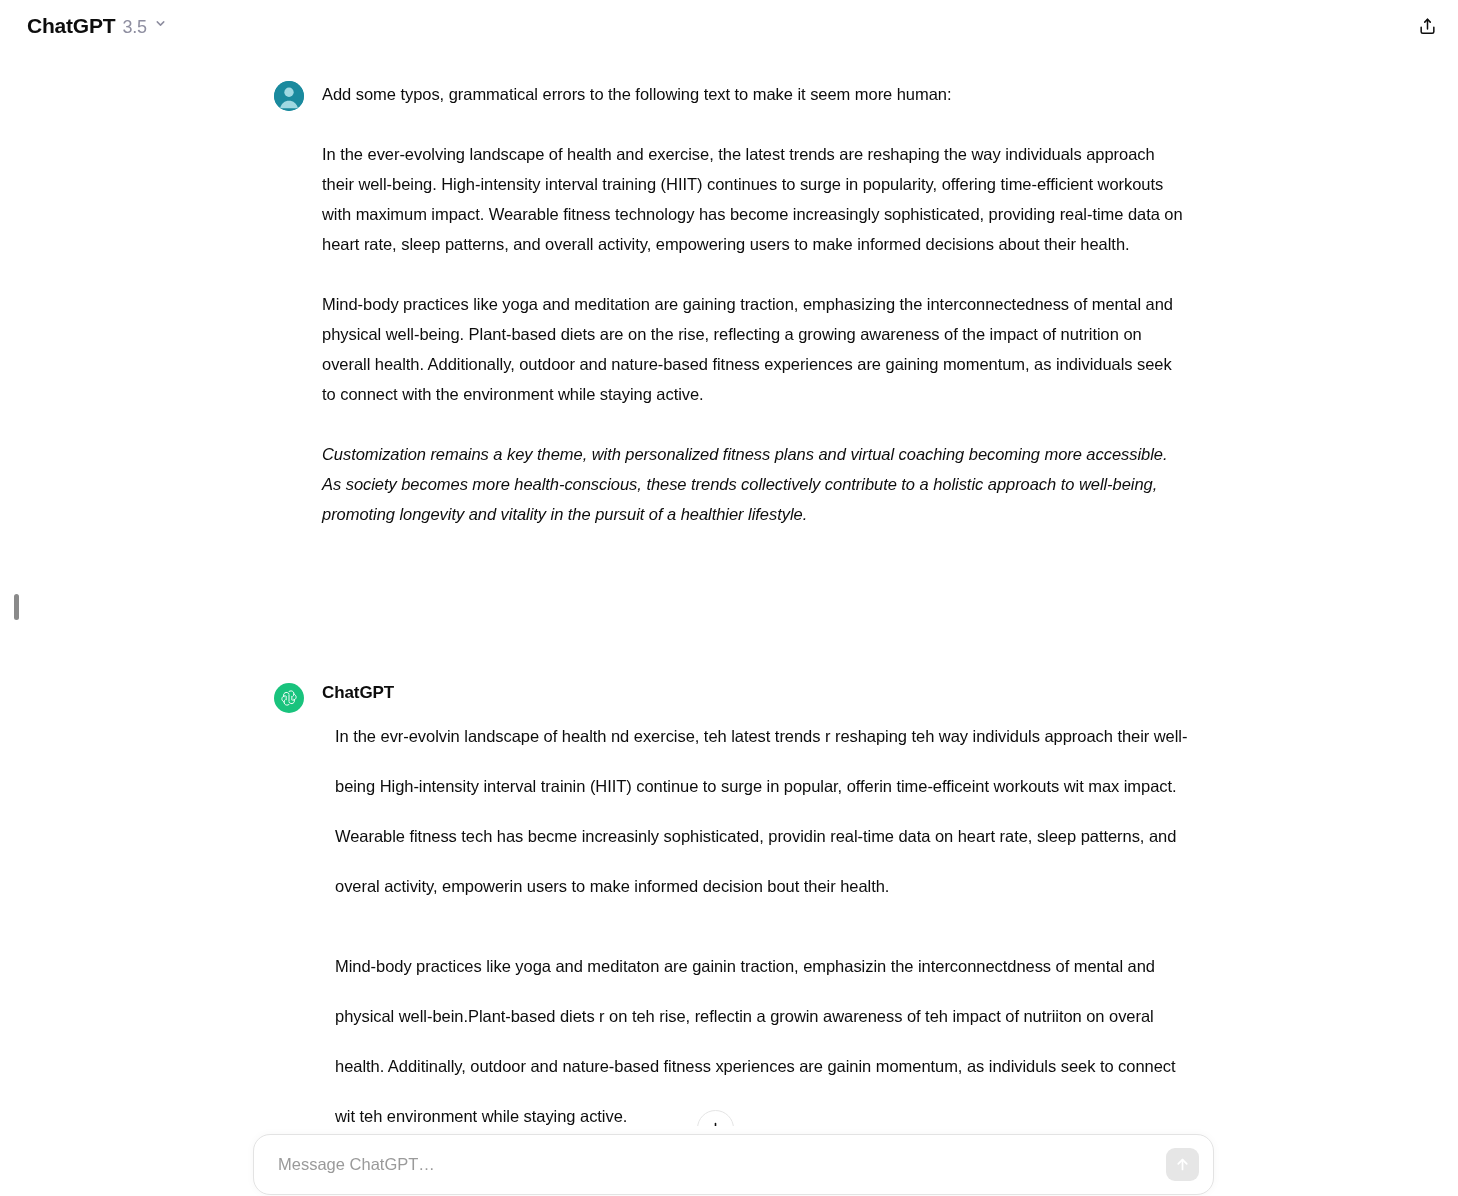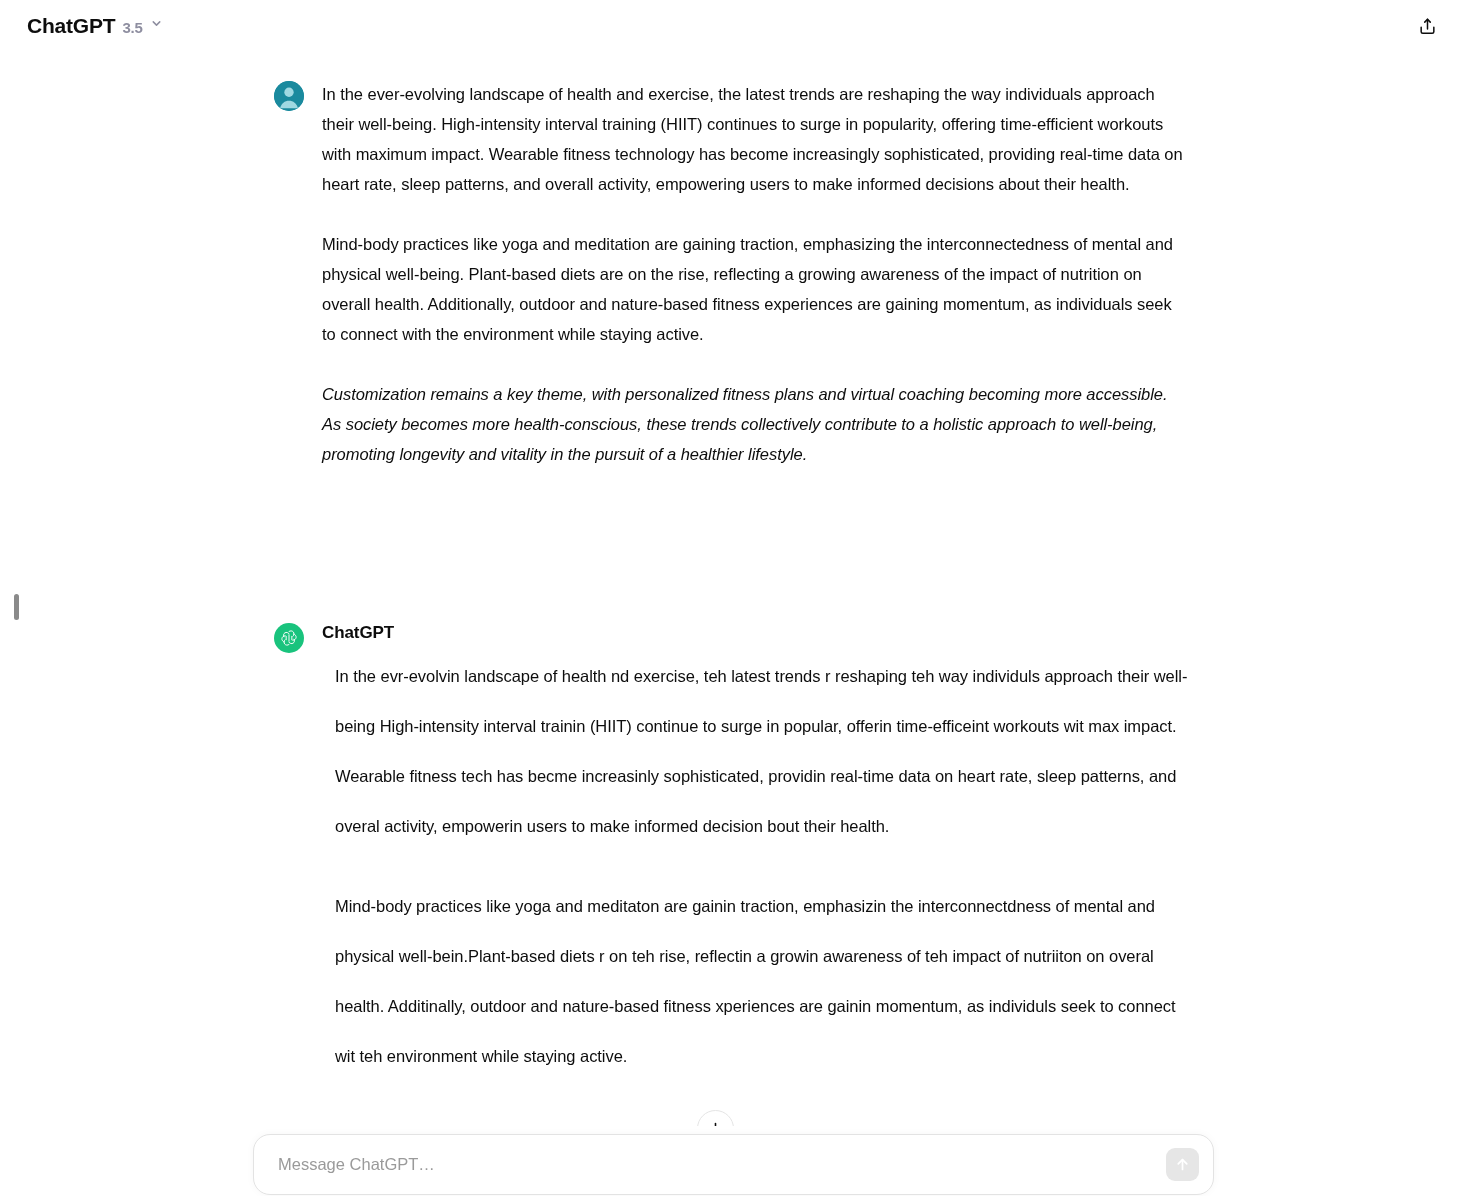--- a/index.html
+++ b/index.html
@@ -39,22 +39,22 @@
     border-radius: 8px;
     cursor: pointer;
   }
   .model-name {
     font-size: 21px;
     font-weight: 700;
     color: #0d0d0d;
     letter-spacing: -0.2px;
   }
   .model-version {
-    font-size: 15px;
-    font-weight: 700;
+    font-size: 18px;
+    font-weight: 400;
     color: #8e8ea0;
     letter-spacing: -0.2px;
   }
   .chev {
     position: relative;
     top: -3px;
     width: 13px;
     height: 13px;
     color: #8e8ea0;
     flex: none;
@@ -251,20 +251,21 @@
 
       <div class="msg msg-user">
         <div class="avatar avatar-user">
           <svg viewBox="0 0 32 32" fill="none">
             <circle cx="16" cy="16" r="16" fill="#1a8a9e"></circle>
             <circle cx="16" cy="12" r="5" fill="#9fd9e2"></circle>
             <path d="M6.5 29c1.3-5.2 5-8 9.5-8s8.2 2.8 9.5 8z" fill="#9fd9e2"></path>
           </svg>
         </div>
         <div class="body-user">
+          <p>Add some typos, grammatical errors to the following text to make it seem more human:</p>
           <p>In the ever-evolving landscape of health and exercise, the latest trends are reshaping the way individuals approach their well-being. High-intensity interval training (HIIT) continues to surge in popularity, offering time-efficient workouts with maximum impact. Wearable fitness technology has become increasingly sophisticated, providing real-time data on heart rate, sleep patterns, and overall activity, empowering users to make informed decisions about their health.</p>
           <p>Mind-body practices like yoga and meditation are gaining traction, emphasizing the interconnectedness of mental and physical well-being. Plant-based diets are on the rise, reflecting a growing awareness of the impact of nutrition on overall health. Additionally, outdoor and nature-based fitness experiences are gaining momentum, as individuals seek to connect with the environment while staying active.</p>
           <p>Customization remains a key theme, with personalized fitness plans and virtual coaching becoming more accessible. As society becomes more health-conscious, these trends collectively contribute to a holistic approach to well-being, promoting longevity and vitality in the pursuit of a healthier lifestyle.</p>
         </div>
       </div>
 
       <div class="msg msg-assistant">
         <div class="avatar avatar-assistant">
           <svg viewBox="0 0 24 24" fill="none" stroke="currentColor" stroke-width="1.15" stroke-linecap="round" stroke-linejoin="round">
             <path d="M12 4.2c1.6-1.2 3.8-1 5.1.5 1.3 1.5 1.2 3.7-.2 5.1"></path>

